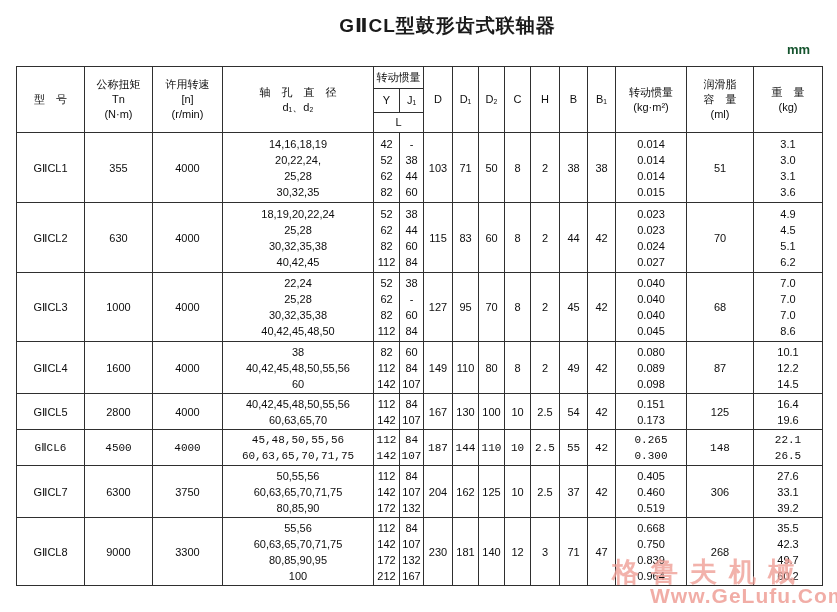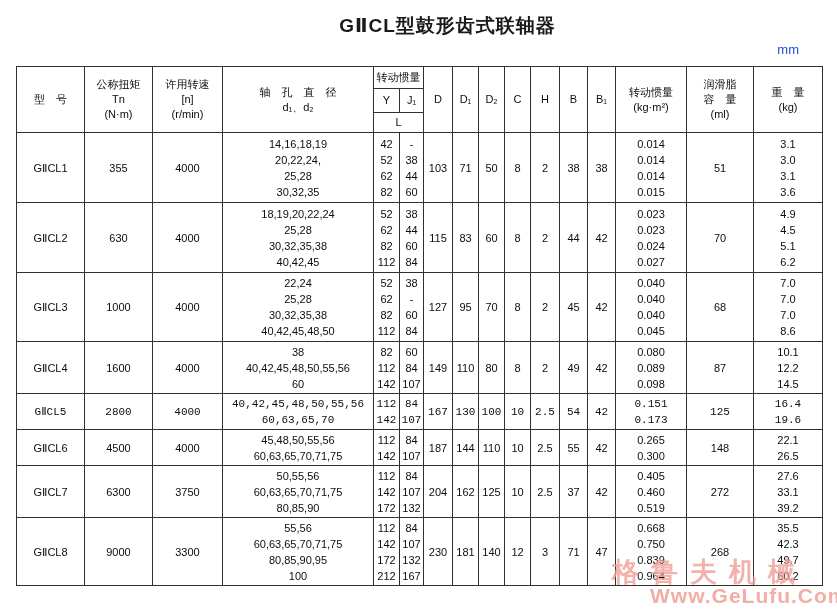--- a/index.html
+++ b/index.html
@@ -4,42 +4,42 @@
 <style>
   html,body{margin:0;padding:0;}
   body{
     width:837px;height:612px;background:#ffffff;position:relative;overflow:hidden;
     font-family:"Liberation Sans","DejaVu Sans",sans-serif;color:#111;
   }
   .title{
     position:absolute;top:13px;left:0;width:100%;text-align:center;
     font-size:19px;font-weight:bold;letter-spacing:1px;color:#1a1a1a;padding-left:29px;
   }
-  .unit{position:absolute;top:42px;right:38px;font-size:13px;color:#1d4ed8;}
+  .unit{position:absolute;top:42px;right:27px;font-size:13px;color:#14532d;font-weight:bold;}
   table.spec{
     position:absolute;left:16px;top:66px;width:806px;
     border-collapse:collapse;table-layout:fixed;
   }
   .spec th,.spec td{
     border:1px solid #2f2f2f;font-weight:normal;font-size:11px;line-height:16px;
     text-align:center;vertical-align:middle;padding:0 1px;white-space:pre-line;color:#0d0d0d;
     overflow:hidden;
   }
   .spec th{line-height:15px;}
   .left{text-align:left;padding-left:7px;}
   .thick{border-right:3px solid #a3a3a3;margin-top:40px;}
   thead tr:nth-child(1){height:22px;}
   thead tr:nth-child(2){height:24px;}
   thead tr:nth-child(3){height:20px;}
   tbody tr:nth-child(1){height:70px;}
   tbody tr:nth-child(2){height:70px;}
   tbody tr:nth-child(3){height:69px;}
   tbody tr:nth-child(4){height:52px;}
-  tbody tr:nth-child(5){height:36px;font-family:Liberation Mono, monospace;}
-  tbody tr:nth-child(6){height:36px;}
+  tbody tr:nth-child(5){height:36px;}
+  tbody tr:nth-child(6){height:36px;font-family:Liberation Mono, monospace;}
   tbody tr:nth-child(7){height:52px;}
   tbody tr:nth-child(8){height:68px;}
   .wm-cn{
     position:absolute;left:612px;top:554px;font-size:27px;font-weight:bold;
     letter-spacing:12px;white-space:nowrap;color:#ef9f97;opacity:0.8;
   }
   .wm-en{
     position:absolute;left:650px;top:584px;font-size:21px;font-weight:bold;
     letter-spacing:1px;white-space:nowrap;color:#ef9f97;opacity:0.85;
   }
@@ -294,21 +294,21 @@
     <td>204</td>
     <td class="thick">162</td>
     <td>125</td>
     <td class="thick">10</td>
     <td>2.5</td>
     <td class="thick">37</td>
     <td class="thick">42</td>
     <td>0.405
 0.460
 0.519</td>
-    <td>272</td>
+    <td>306</td>
     <td>27.6
 33.1
 39.2</td>
   </tr>
       <tr>
     <td>GⅡCL8</td>
     <td class="thick">9000</td>
     <td>3300</td>
     <td class="left">55,56
 60,63,65,70,71,75

